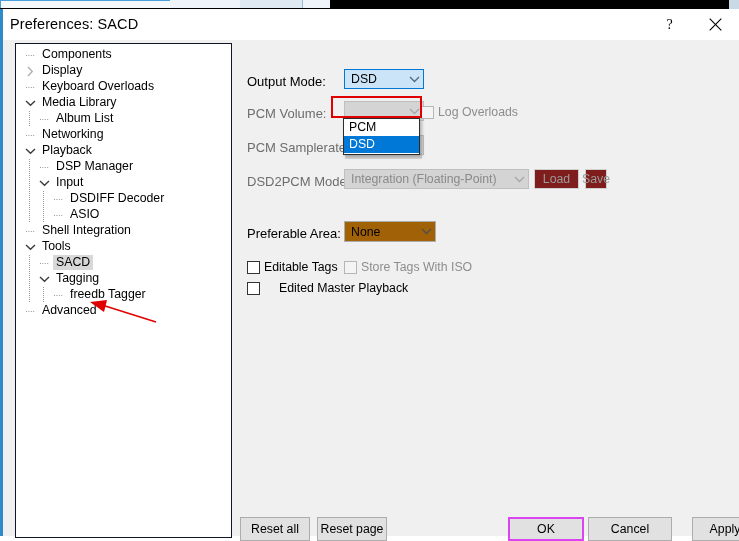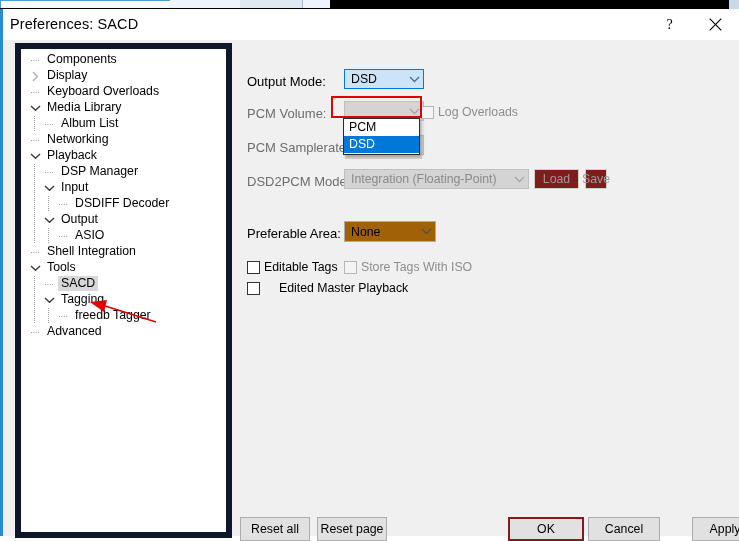--- a/index.html
+++ b/index.html
@@ -119,21 +119,21 @@
     width: 736px; height: 496px;
     background: #f0f0f0;
   }
 
   
   .tree-panel {
     position: absolute;
     left: 12px; top: 3px;
     width: 217px; height: 495px;
     background: #ffffff;
-    border: 6px solid #0f172a;
+    border: 1px solid #0f172a;
     box-sizing: border-box;
     overflow: hidden;
   }
   .tree-list {
     position: relative;
     padding-top: 3px;
   }
   .tree-item {
     position: relative;
     height: 16px;
@@ -224,21 +224,21 @@
     align-items: center;
     justify-content: center;
     cursor: default;
   }
   .btn.disabled {
     background: #7f1d1d;
     border-color: #d0d0d0;
     color: #9a9a9a;
   }
   .btn.default {
-    border: 2px solid #7f1d1d;
+    border: 2px solid #d946ef;
     background: #e1e1e1;
   }
 
   .cbrow {
     position: absolute;
     display: flex;
     align-items: center;
     font-size: 12.3px;
     white-space: nowrap;
   }
@@ -420,29 +420,20 @@
               <span style="position:absolute;left:27px;top:0;width:1px;height:16px;background:repeating-linear-gradient(to bottom,#9a9a9a 0 1px,transparent 1px 2px);"></span>
               <span class="dots" style="left:34px;top:0;">
                 <svg width="9" height="3" viewBox="0 0 9 3">
                   <line x1="0" y1="1.5" x2="9" y2="1.5" stroke="#9a9a9a" stroke-width="1" stroke-dasharray="1 1.4"></line>
                 </svg>
               </span>
               <span class="tree-label" style="position:absolute;left:51px;top:0;">DSDIFF Decoder</span>
             </div>
             <div class="tree-item">
               <span style="position:absolute;left:13px;top:0;width:1px;height:16px;background:repeating-linear-gradient(to bottom,#9a9a9a 0 1px,transparent 1px 2px);"></span>
-              <span class="tw" style="left:20px;top:0;">
-                <svg width="11" height="8" viewBox="0 0 11 8">
-                  <polyline points="1,2 5.5,6.2 10,2" fill="none" stroke="#3c3c3c" stroke-width="1.4"></polyline>
-                </svg>
-              </span>
-              <span class="tree-label" style="position:absolute;left:37px;top:0;">Output</span>
-            </div>
-            <div class="tree-item">
-              <span style="position:absolute;left:13px;top:0;width:1px;height:16px;background:repeating-linear-gradient(to bottom,#9a9a9a 0 1px,transparent 1px 2px);"></span>
               <span style="position:absolute;left:27px;top:0;width:1px;height:16px;background:repeating-linear-gradient(to bottom,#9a9a9a 0 1px,transparent 1px 2px);"></span>
               <span class="dots" style="left:34px;top:0;">
                 <svg width="9" height="3" viewBox="0 0 9 3">
                   <line x1="0" y1="1.5" x2="9" y2="1.5" stroke="#9a9a9a" stroke-width="1" stroke-dasharray="1 1.4"></line>
                 </svg>
               </span>
               <span class="tree-label" style="position:absolute;left:51px;top:0;">ASIO</span>
             </div>
             <div class="tree-item">
               <span class="dots" style="left:6px;top:0;">
@@ -583,19 +574,19 @@
           <div class="dd-item">PCM</div>
           <div class="dd-item sel">DSD</div>
         </div>
 
       <div class="redbox"></div>
 
       <div class="footer">
         <div class="btn" style="left:237px; top:477px; width:70px; height:24px;">Reset all</div>
         <div class="btn" style="left:314px; top:477px; width:70px; height:24px;">Reset page</div>
         <div class="btn default" style="left:505px; top:477px; width:76px; height:24px;">OK</div>
-        <div class="btn" style="left:585px; top:477px; width:72px; height:24px;">Cancel</div>
+        <div class="btn" style="left:585px; top:477px; width:84px; height:24px;">Cancel</div>
         <div class="btn" style="left:665px; top:477px; width:66px; height:24px;margin-left:24px;">Apply</div>
       </div>
 
     </div>
   </div>
 </div>
 
 </body></html>

